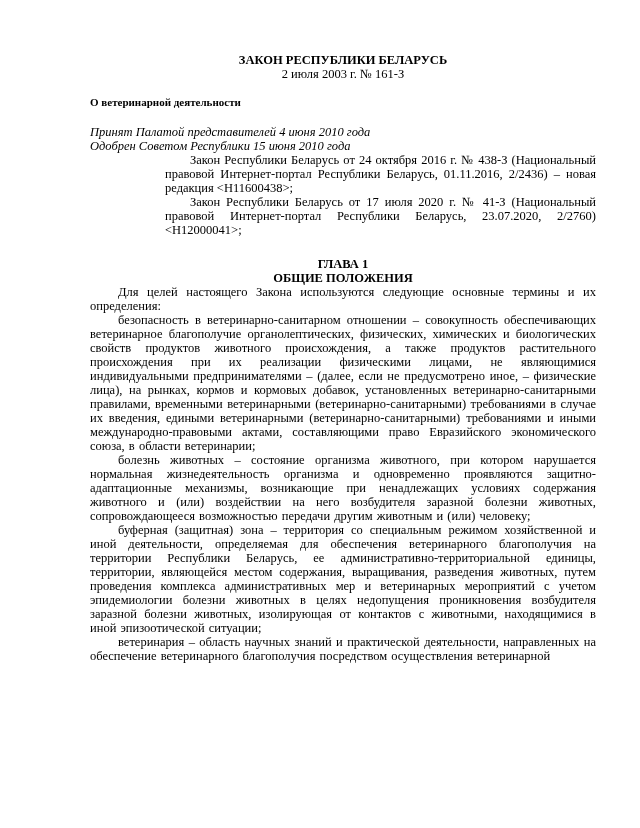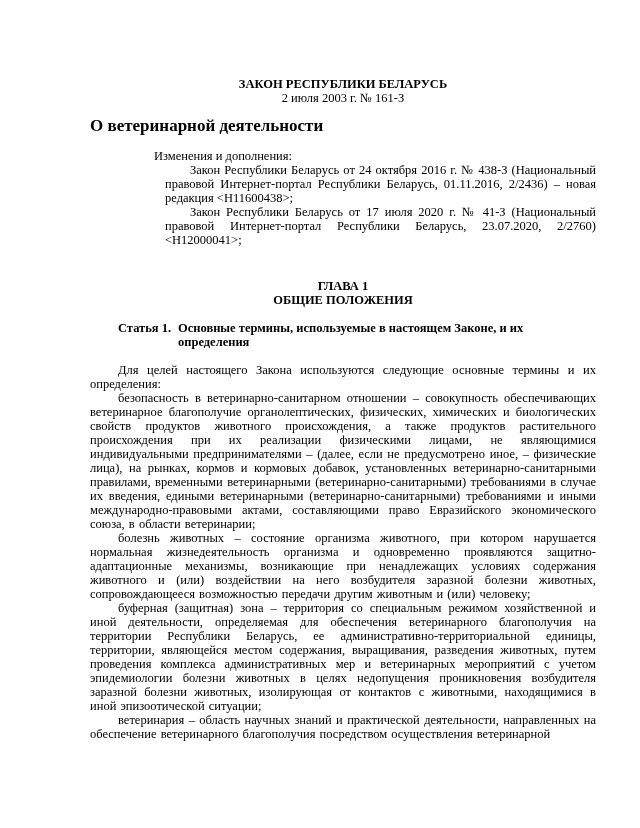--- a/index.html
+++ b/index.html
@@ -7,49 +7,49 @@
       padding: 0;
       background: #ffffff;
     }
     .page {
       position: relative;
       width: 640px;
       height: 828px;
       box-sizing: border-box;
       background: #ffffff;
       color: #000000;
-      padding: 77px 44px 20px 90px;
+      padding: 53px 44px 20px 90px;
       font-family: "Liberation Serif", "DejaVu Serif", serif;
       font-size: 12.5px;
       line-height: 14px;
       overflow: hidden;
     }
 
     .doc-title { font-weight: bold; text-align: center; }
     .doc-date  { text-align: center; }
 
     .doc-subject {
       font-weight: bold;
-      font-size: 17px;
+      font-size: 11px;
       margin-top: 14px;
       margin-bottom: 16px;
     }
 
     .adoption div { font-style: italic; }
 
     .amendments-label { padding-left: 64px; }
 
     .amendment {
       margin-left: 75px;
       text-indent: 25px;
       text-align: justify;
     }
 
     .chapter {
-      margin-top: 32px;
+      margin-top: 20px;
       font-weight: bold;
       text-align: center;
     }
 
     .article-heading {
       margin-top: 14px;
       margin-bottom: 14px;
       font-weight: bold;
       padding-left: 88px;
       padding-right: 45px;
@@ -72,32 +72,34 @@
 <body>
 
 <div class="page">
 
   <div class="doc-title">ЗАКОН РЕСПУБЛИКИ БЕЛАРУСЬ</div>
 
   <div class="doc-date">2 июля 2003 г. № 161-З</div>
 
   <div class="doc-subject">О ветеринарной деятельности</div>
 
+  <div class="adoption">
+    <div>Принят Палатой представителей 4 июня 2010 года</div>
+    <div>Одобрен Советом Республики 15 июня 2010 года</div>
+  </div>
 
-  <div class="amendments-label">Изменения и дополнения:</div>
 
   <div class="amendment">Закон Республики Беларусь от 24 октября 2016 г. № 438-З (Национальный правовой Интернет-портал Республики Беларусь, 01.11.2016, 2/2436) – новая редакция &lt;H11600438&gt;;</div>
   <div class="amendment">Закон Республики Беларусь от 17 июля 2020 г. № 41-З (Национальный правовой Интернет-портал Республики Беларусь, 23.07.2020, 2/2760) &lt;H12000041&gt;;</div>
 
   <div class="chapter">
     <div>ГЛАВА 1</div>
     <div>ОБЩИЕ ПОЛОЖЕНИЯ</div>
   </div>
 
-  <div class="article-heading"><span class="article-label">Статья 1.</span><span>Основные термины, используемые в настоящем Законе, и их определения</span></div>
 
   <div>
     <div class="para">Для целей настоящего Закона используются следующие основные термины и их определения:</div>
     <div class="para">безопасность в ветеринарно-санитарном отношении – совокупность обеспечивающих ветеринарное благополучие органолептических, физических, химических и биологических свойств продуктов животного происхождения, а также продуктов растительного происхождения при их реализации физическими лицами, не являющимися индивидуальными предпринимателями – (далее, если не предусмотрено иное, – физические лица), на рынках, кормов и кормовых добавок, установленных ветеринарно-санитарными правилами, временными ветеринарными (ветеринарно-санитарными) требованиями в случае их введения, едиными ветеринарными (ветеринарно-санитарными) требованиями и иными международно-правовыми актами, составляющими право Евразийского экономического союза, в области ветеринарии;</div>
     <div class="para">болезнь животных – состояние организма животного, при котором нарушается нормальная жизнедеятельность организма и одновременно проявляются защитно-адаптационные механизмы, возникающие при ненадлежащих условиях содержания животного и (или) воздействии на него возбудителя заразной болезни животных, сопровождающееся возможностью передачи другим животным и (или) человеку;</div>
     <div class="para">буферная (защитная) зона – территория со специальным режимом хозяйственной и иной деятельности, определяемая для обеспечения ветеринарного благополучия на территории Республики Беларусь, ее административно-территориальной единицы, территории, являющейся местом содержания, выращивания, разведения животных, путем проведения комплекса административных мер и ветеринарных мероприятий с учетом эпидемиологии болезни животных в целях недопущения проникновения возбудителя заразной болезни животных, изолирующая от контактов с животными, находящимися в иной эпизоотической ситуации;</div>
     <div class="para">ветеринария – область научных знаний и практической деятельности, направленных на обеспечение ветеринарного благополучия посредством осуществления ветеринарной</div>
   </div>
 
 </div>

